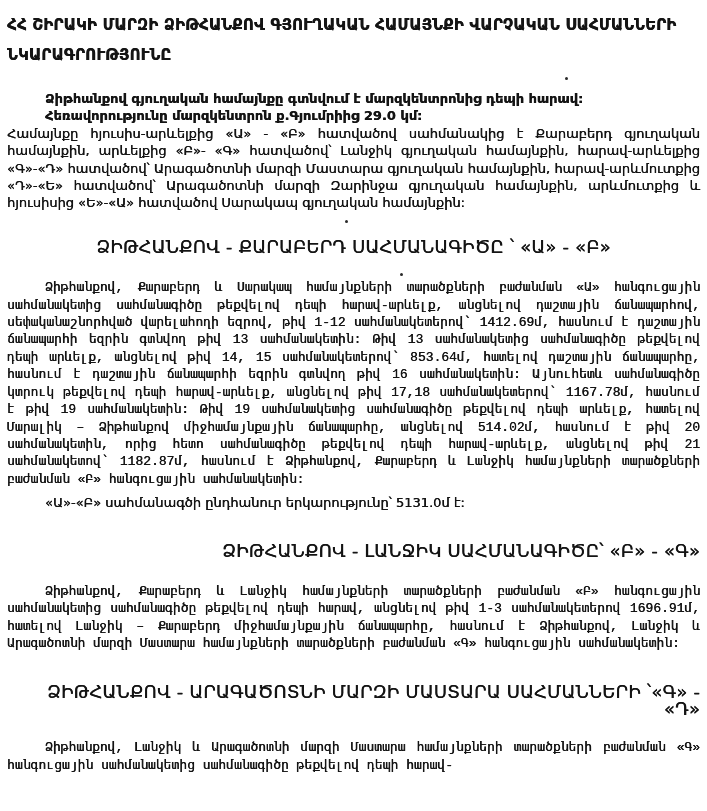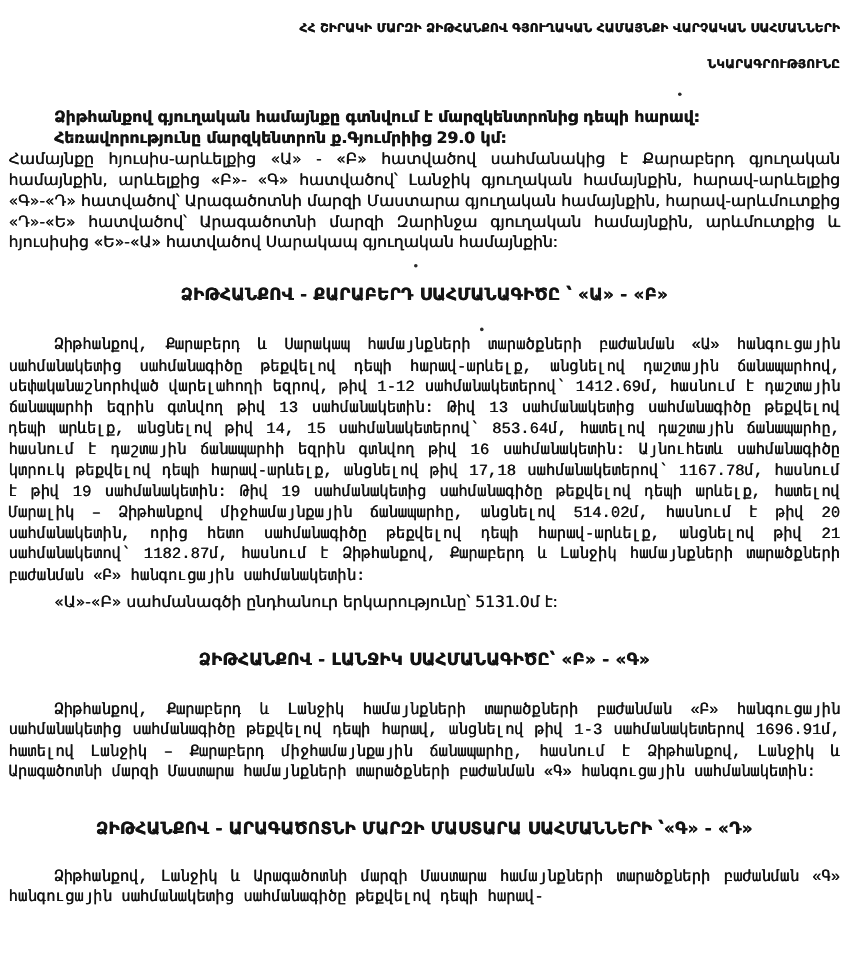--- a/index.html
+++ b/index.html
@@ -16,50 +16,51 @@
     font-family: "DejaVu Sans", sans-serif;
   }
   .doc {
     padding: 10px 7px 0 7px;
     font-size: 13px;
     line-height: 17.4px;
     
     text-shadow: 0.35px 0 0 currentColor;
   }
   .title {
-    text-align: right;
+    text-align: left;
     font-weight: 700;
-    font-size: 10px;
+    font-size: 15px;
     line-height: 30px;
     letter-spacing: 0.2px;
   }
   .intro {
     margin-top: 20px;
   }
   .line-indent {
     text-indent: 38px;
     font-weight: bold;
   }
   .para {
     text-align: justify;
     margin: 0;
   }
   .para.first-indent {
     text-indent: 38px;
     font-family: Liberation Mono, monospace;
   }
   .sec-heading {
     text-align: center;
-    font-weight: 700;
-    font-size: 14px;
+    font-weight: 400;
+    font-size: 18px;
     letter-spacing: 0.2px;
     margin: 26px 0 0 0;
   }
   .sec-heading.later {
     margin-top: 30px;
+    text-align: right;
   }
   .sec-body {
     margin-top: 24px;
   }
   .sec-body.last {
     margin-top: 22px;
   }
   .total-line {
     text-indent: 38px;
     margin-top: 6px;

